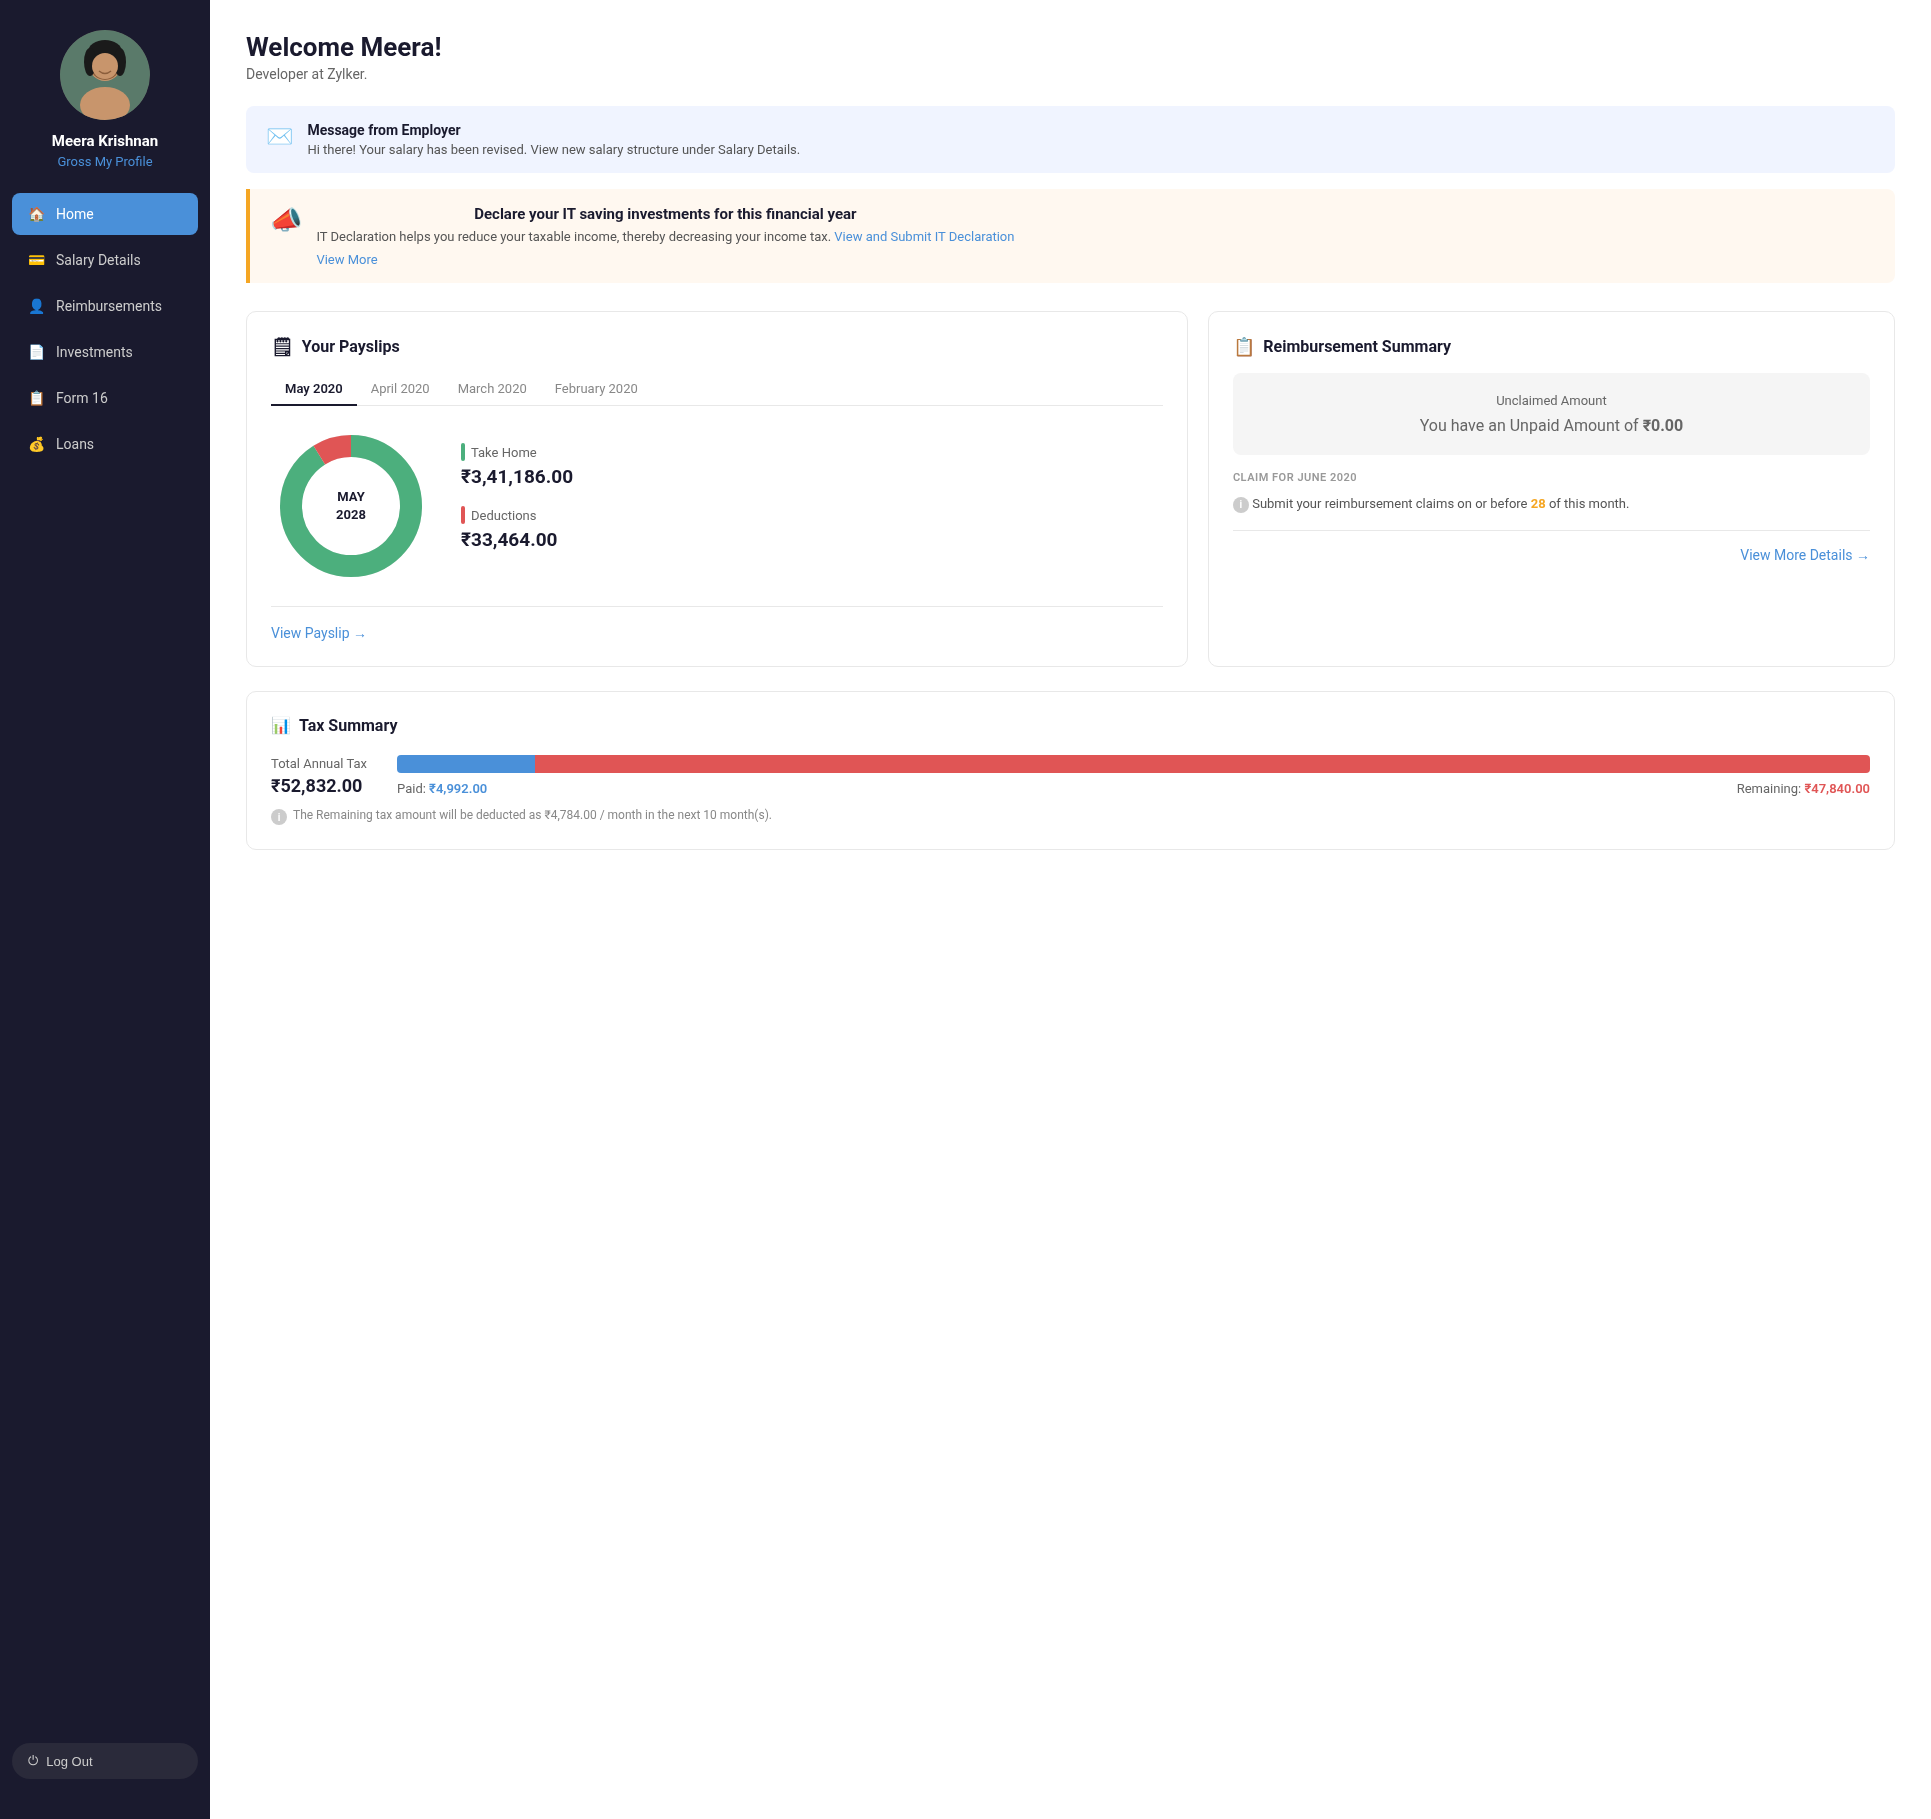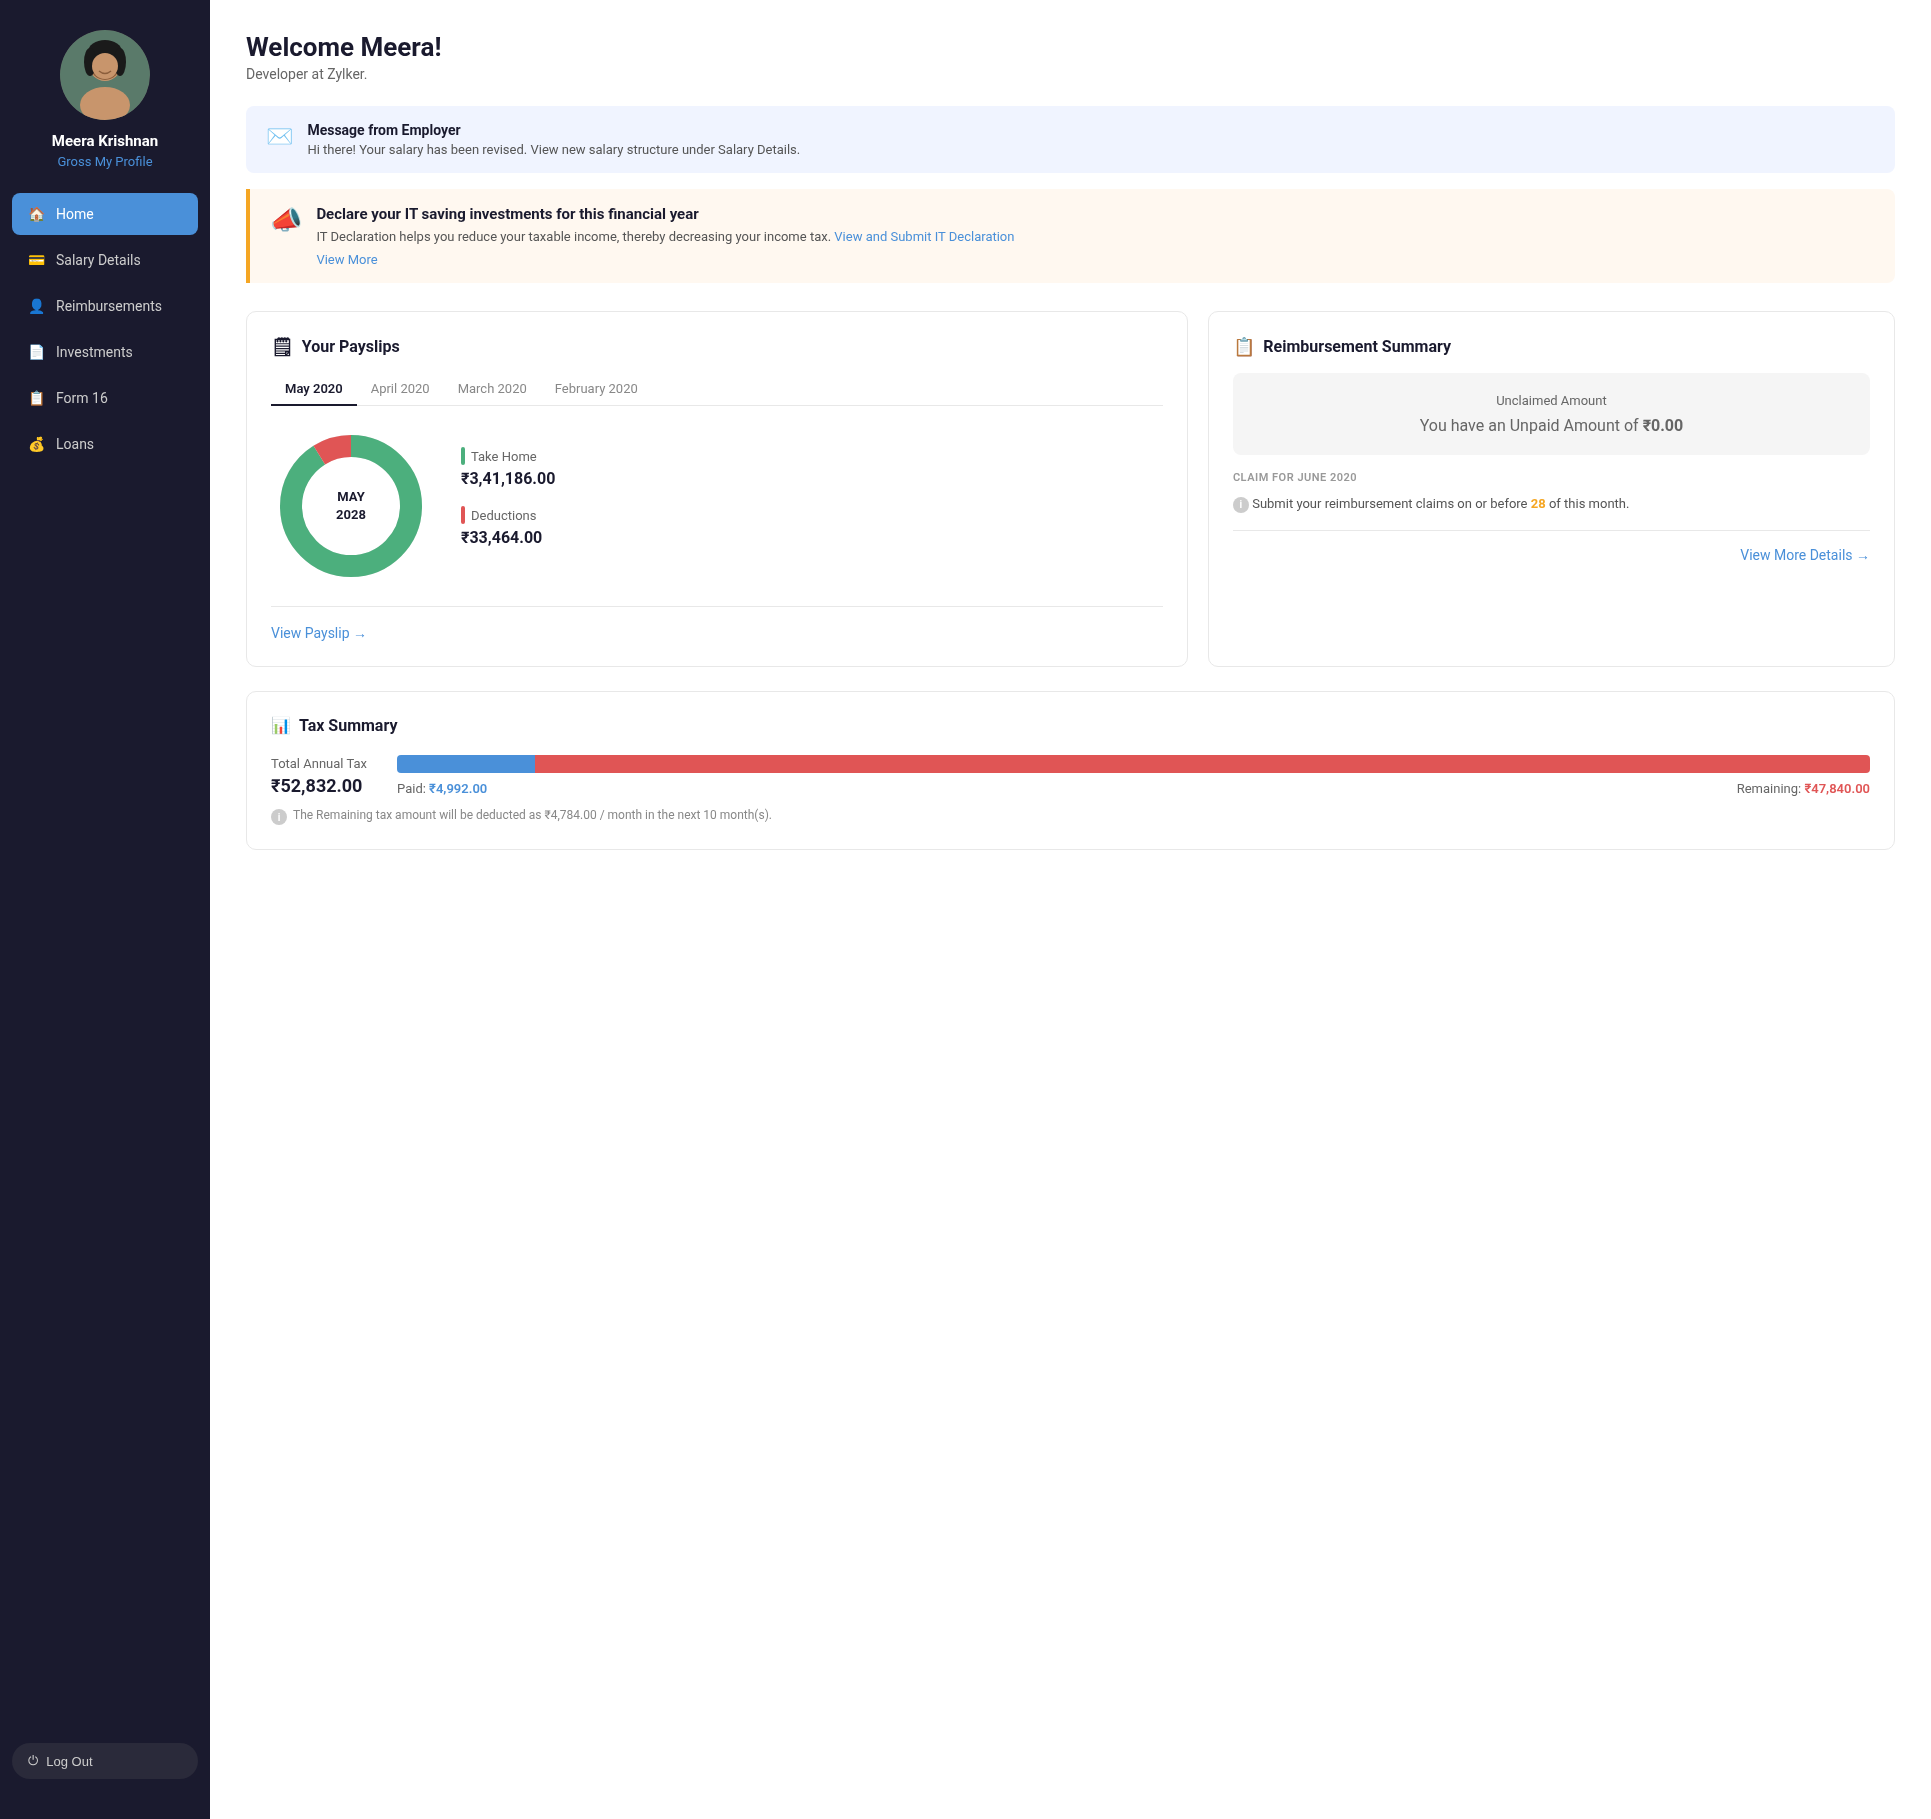--- a/index.html
+++ b/index.html
@@ -74,21 +74,21 @@
       background: #fff8f0;
       border-left: 4px solid #f5a623;
       border-radius: 0 8px 8px 0;
       padding: 16px 20px;
       display: flex;
       align-items: flex-start;
       gap: 14px;
       margin-bottom: 28px;
     }
     .it-banner-icon { font-size: 26px; flex-shrink: 0; }
-    .it-banner-title { font-weight: 700; font-size: 15px; color: #1a1a2e; margin-bottom: 6px; }
+    .it-banner-title { font-weight: 700; font-size: 15px; color: #1a1a2e; margin-bottom: 6px; text-align: center; }
     .it-banner-text { font-size: 13px; color: #555; margin-bottom: 8px; }
     .it-banner-link { color: #4a90d9; text-decoration: none; font-size: 13px; }
     .it-banner-view-more { color: #4a90d9; font-size: 13px; display: block; margin-top: 4px; cursor: pointer; }
 
     
     .cards-row { display: flex; gap: 20px; margin-bottom: 24px; }
 
     
     .card {
       background: #fff;
@@ -118,21 +118,21 @@
     .donut-label {
       position: absolute; top: 50%; left: 50%; transform: translate(-50%, -50%);
       text-align: center; font-weight: 700; font-size: 13px; color: #1a1a2e; line-height: 1.4;
     }
 
     
     .payslip-stats { flex: 1; }
     .payslip-stat { margin-bottom: 18px; }
     .payslip-stat-label { font-size: 13px; color: #666; margin-bottom: 4px; display: flex; align-items: center; gap: 6px; }
     .payslip-stat-bar { width: 4px; height: 18px; border-radius: 2px; display: inline-block; }
-    .payslip-stat-value { font-size: 16px; font-weight: 700; color: #1a1a2e; }
+    .payslip-stat-value { font-size: 19px; font-weight: 700; color: #1a1a2e; }
 
     .view-payslip-link {
       text-align: left; margin-top: 20px; border-top: 1px solid #e8e8e8;
       padding-top: 16px;
     }
     .view-payslip-link a { color: #4a90d9; font-size: 14px; text-decoration: none; }
 
     
     .reimbursement-box {
       background: #f5f5f5; border-radius: 8px;

